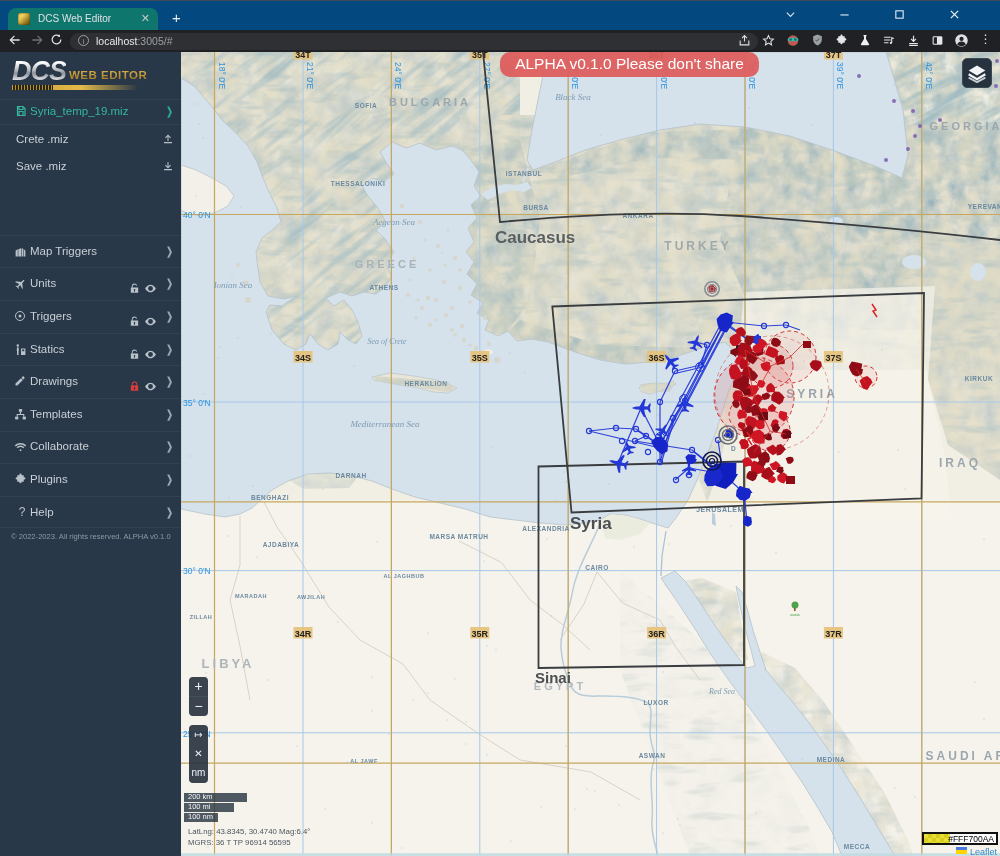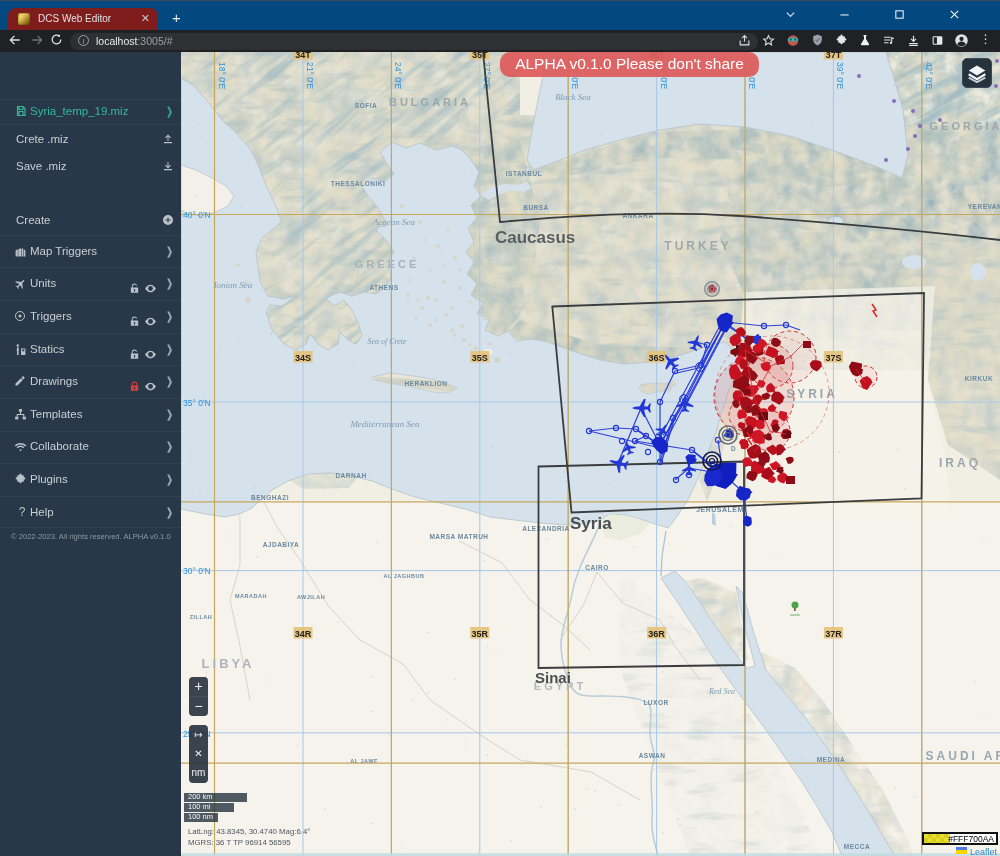--- a/index.html
+++ b/index.html
@@ -1,21 +1,21 @@
 <!DOCTYPE html>
 <html><head>
 <meta charset="utf-8">
 <style>
 * { margin:0; padding:0; box-sizing:border-box; }
 html,body { width:1000px; height:856px; overflow:hidden; font-family:"Liberation Sans",sans-serif; background:#fff; }
 #stage { position:relative; width:1000px; height:856px; overflow:hidden; }
 
 #titlebar { position:absolute; left:0; top:0; width:1000px; height:30px; background:#03497f; }
 #titlebar .topedge { position:absolute; left:0; top:0; width:1000px; height:1px; background:#3a4a58; }
-#tab { position:absolute; left:8px; top:8px; width:150px; height:22px; background:#7f1d1d; border-radius:8px 8px 0 0; color:#dfe1e5; font-size:10px; }
+#tab { position:absolute; left:8px; top:8px; width:150px; height:22px; background:#0f766e; border-radius:8px 8px 0 0; color:#dfe1e5; font-size:10px; }
 #tab .fav { position:absolute; left:10px; top:5px; width:12px; height:12px; background:linear-gradient(135deg,#f0d060 30%,#9a7a20 70%,#5a4a10); border-radius:2px; box-shadow:inset 0 0 2px #403000; }
 #tab .t { position:absolute; left:30px; top:5px; }
 #tab .x { position:absolute; right:8px; top:4px; font-size:11px; color:#c8cacc; }
 #newtab { position:absolute; left:172px; top:9px; color:#e8eaed; font-size:15px; font-weight:400; }
 #wctl { position:absolute; right:12px; top:2px; color:#d6e2ee; font-size:12px; letter-spacing:0; }
 #addrbar { position:absolute; left:0; top:30px; width:1000px; height:22px; background:#202124; }
 .navic { position:absolute; top:33px; color:#dde1e6; font-size:13px; }
 #omni { position:absolute; left:70px; top:33px; width:688px; height:17px; background:#2f3034; border-radius:9px; color:#e8eaed; font-size:10.5px; line-height:17px; }
 #omni .info { position:absolute; left:8px; top:2px; width:11px; height:11px; border:1px solid #9aa0a6; border-radius:50%; color:#9aa0a6; font-size:8px; text-align:center; line-height:11px; }
 #omni .u { position:absolute; left:26px; }
@@ -881,45 +881,45 @@
         </svg></span>
     <span><svg width="15" height="15" viewBox="0 0 24 24">
           <circle cx="12" cy="12" r="10" fill="#dde1e6"></circle>
           <circle cx="12" cy="9.5" r="3.4" fill="#202124"></circle>
           <path d="M5 18.5a7.5 7.5 0 0 1 14 0 10 10 0 0 1-14 0Z" fill="#202124"></path>
         </svg></span>
     <span style="font-size:12px;color:#dde1e6;">⋮</span>
   </div>
 
   <div id="sidebar">
+    <div id="logo">
+        <div class="dcs">DCS</div>
+        <div class="we">WEB EDITOR</div>
+        <div class="bar"></div>
+        <div class="bar2"></div>
+      </div>
     <div class="sep" style="top:47px;"></div>
     <div class="mrow" id="mizrow" style="top:46px;">
       <svg class="lsvg" style="left:15px;" width="12" height="12" viewBox="0 0 24 24" fill="none" stroke="#35b79c" stroke-width="2.4">
           <path d="M5 3 h11 l4 4 v14 h-15 z M8 3 v6 h8 v-6 M8 21 v-8 h8 v8"></path>
         </svg>
       <span class="lab">Syria_temp_19.miz</span>
         <span class="chev">❯</span>
       </div>
     <div class="sep" style="top:72px;"></div>
     <div class="mrow" style="top:74px;">
         <span class="lab" style="left:16px;">Crete .miz</span>
       <svg class="rsvg" width="12" height="12" viewBox="0 0 24 24" fill="#b9c1c9">
           <path d="M11 16 h2 V7 l3.5 3.5 1.4-1.4L12 3.2 6.1 9.1l1.4 1.4L11 7 Z M4 18 h16 v2.4 H4 Z"></path>
         </svg>
       </div>
     <div class="mrow" style="top:101px;">
         <span class="lab" style="left:16px;">Save .miz</span>
       <svg class="rsvg" width="12" height="12" viewBox="0 0 24 24" fill="#b9c1c9">
           <path d="M13 4 h-2 v9 l-3.5-3.5-1.4 1.4L12 16.8l5.9-5.9-1.4-1.4L13 13 Z M4 18 h16 v2.4 H4 Z"></path>
-        </svg>
-      </div>
-    <div class="mrow" style="top:155px;">
-        <span class="lab" style="left:16px;">Create</span>
-      <svg class="rsvg" width="12" height="12" viewBox="0 0 24 24" fill="#b9c1c9">
-          <path d="M12 2a10 10 0 1 0 0 20 10 10 0 0 0 0-20Zm5 11h-4v4h-2v-4H7v-2h4V7h2v4h4Z"></path>
         </svg>
       </div>
     <div class="sep" style="top:183px;"></div>
     <div class="mrow" style="top:186px;">
       <svg class="lsvg" width="13" height="13" viewBox="0 0 24 24" fill="#b9c1c9">
           <path d="M3 21V10l4-2v13Z M8 21V8l5-2v15Z M14 21V6l3 1v14Z M18 21V8l3 2v11Z"></path>
         </svg>
       <span class="lab">Map Triggers</span>
         <span class="chev">❯</span>
       </div>

